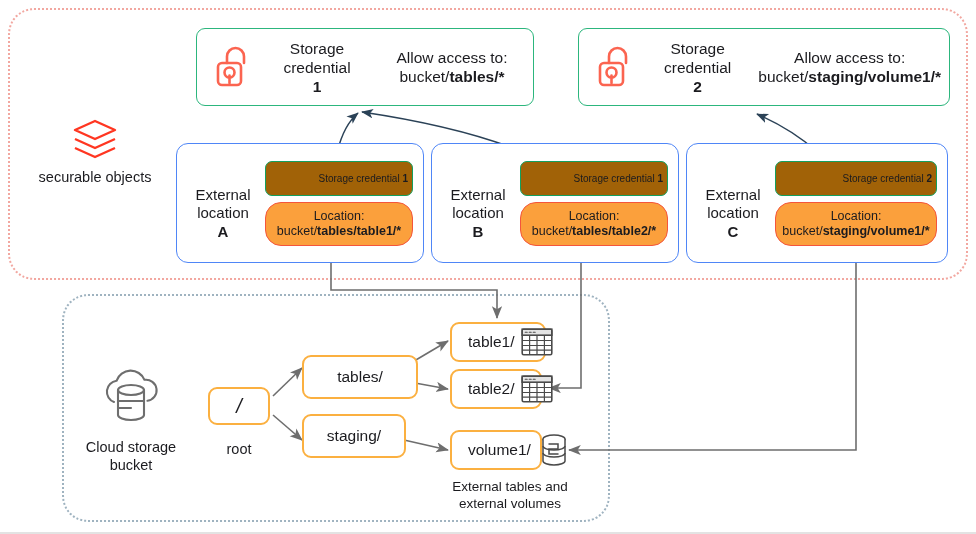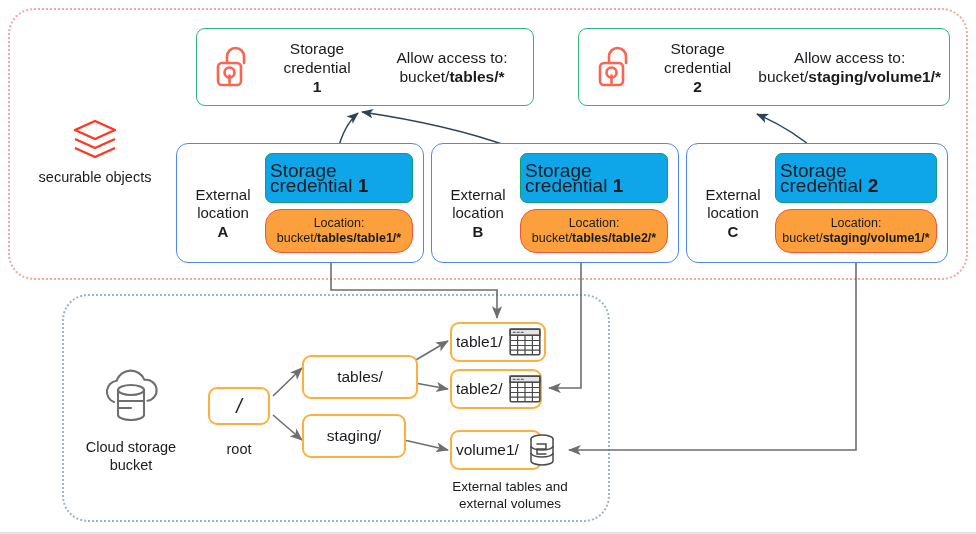--- a/index.html
+++ b/index.html
@@ -20,31 +20,31 @@
   .cred-title{font-size:15.5px;line-height:19px;text-align:center;width:108px;margin-left:6px;}
   .cred-title b{font-weight:bold;display:block;}
   .cred-allow{font-size:15.5px;line-height:19px;text-align:center;flex:1;padding:0 8px;}
 
   
   .extloc{border:1.8px solid #4f86f7;border-radius:12px;background:#fff;
           display:flex;align-items:center;}
   .extloc-label{width:84px;text-align:center;font-size:15px;line-height:18px;flex:0 0 auto;margin-left:4px;margin-top:20px;}
   .extloc-label b{font-weight:bold;display:block;margin-top:1px;}
   .extloc-stack{flex:1;display:flex;flex-direction:column;gap:6px;padding:9px 10px 9px 0;}
-  .chip-green{background:#0ea5e9;border:1.6px solid #13a05f;border-radius:7px;
-              text-align:left;font-size:19px;padding:9px 4px;line-height:15px;}
+  .chip-green{background:#a16207;border:1.6px solid #13a05f;border-radius:7px;
+              text-align:right;font-size:10px;padding:9px 4px;line-height:15px;}
   .chip-orange{background:#fba03c;border:1.6px solid #f4553c;border-radius:16px;
                text-align:center;font-size:12.5px;padding:6px 4px;line-height:15px;}
   .chip-green b,.chip-orange b{font-weight:bold;}
 
   
   .node{border:2px solid #fbb040;border-radius:9px;background:#fff;
         display:flex;align-items:center;justify-content:center;
         font-size:15.5px;color:#1b1b1f;}
-  .node.with-icon{justify-content:flex-start;padding-left:4px;}
+  .node.with-icon{justify-content:flex-start;padding-left:16px;}
   .node .nlabel{white-space:nowrap;}
   .node .nicon{margin-left:6px;display:flex;align-items:center;}
 
   
   .caption{font-size:14.5px;line-height:18px;text-align:center;color:#1b1b1f;}
   .caption.sm{font-size:13.5px;line-height:17px;}
 
   svg{display:block;overflow:visible;}
   #wires{position:absolute;left:0;top:0;width:976px;height:534px;pointer-events:none;}
   .bottomline{position:absolute;left:0;top:532px;width:976px;height:2px;background:#e3e3e3;}

